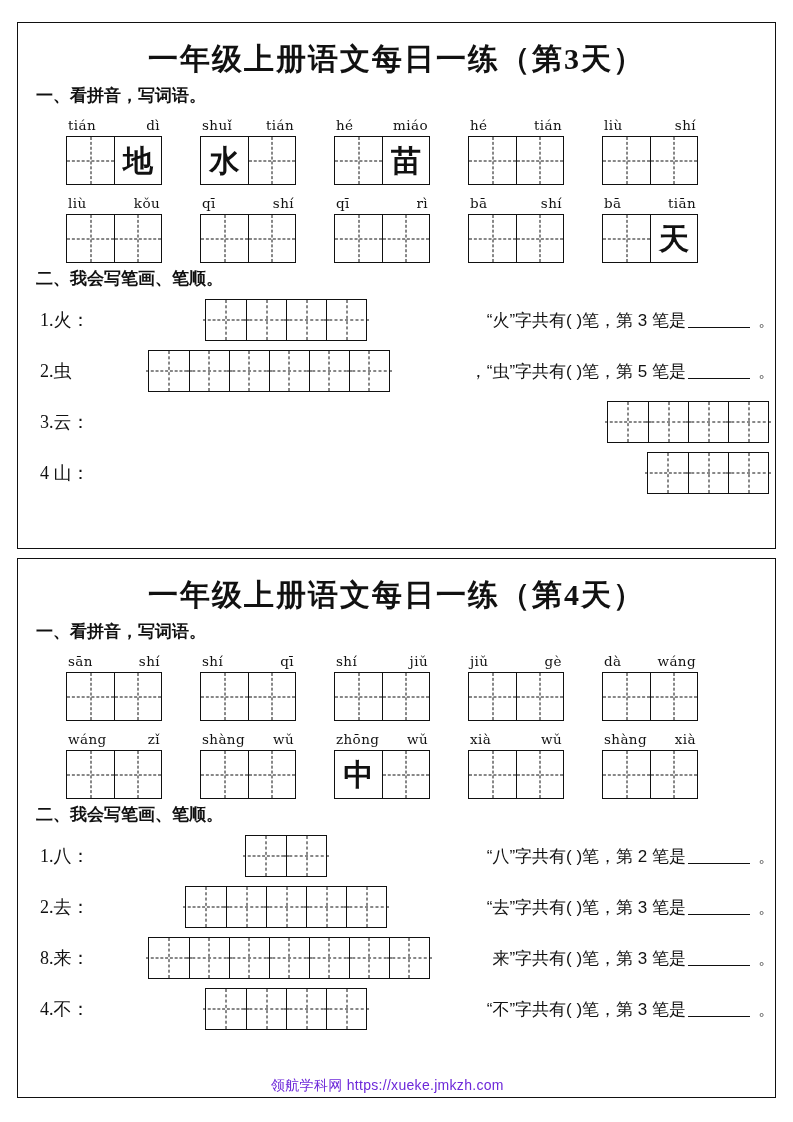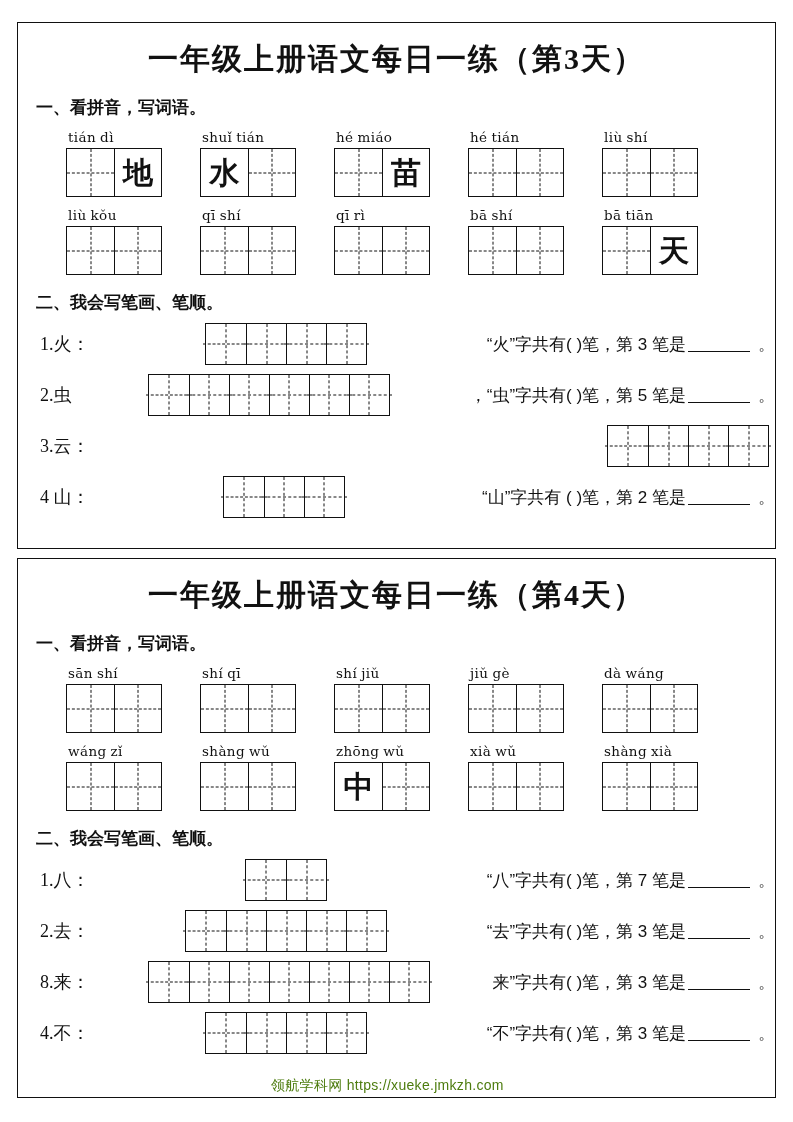--- a/index.html
+++ b/index.html
@@ -38,41 +38,41 @@
     font-weight: 700;
     letter-spacing: 2px;
     margin-top: 16px;
     margin-bottom: 2px;
     white-space: nowrap;
   }
   .section-heading {
     font-size: 17px;
     font-weight: 700;
     margin-left: 18px;
-    margin-top: 16px;
+    margin-top: 4px;
     font-family: "Liberation Sans", "DejaVu Sans", sans-serif;
   }
 
   
   .word-row {
     display: flex;
     justify-content: flex-start;
     padding-left: 48px;
     margin-top: 10px;
     gap: 38px;
   }
   .word-group {
     display: flex;
     flex-direction: column;
     align-items: center;
   }
   .pinyin-pair {
     display: flex;
     width: 100%;
-    justify-content: flex-start;
+    justify-content: space-between;
     font-family: "DejaVu Serif", "Liberation Serif", serif;
     font-size: 13.5px;
     letter-spacing: 0.4px;
     margin-bottom: 3px;
     white-space: nowrap;
   }
   .pinyin-syll { padding: 0 2px; }
   .tzg-pair {
     display: flex;
     border: 1.4px solid #111;
@@ -181,21 +181,21 @@
   .ind-1 { padding-left: 22px; }
   .ind-2 { padding-left: 22px; }
   .ind-3 { padding-left: 22px; gap: 42px; }
   .ind-4 { padding-left: 22px; }
 
   .watermark {
     position: absolute;
     left: 253px;
     bottom: 2px;
     font-size: 14px;
-    color: #4d7c0f;
+    color: #6d28d9;
     font-family: "Liberation Sans", "DejaVu Sans", sans-serif;
     letter-spacing: 0.3px;
     white-space: nowrap;
   }
 </style>
 </head>
 <body>
 
 <div class="page">
 
@@ -449,21 +449,20 @@
             </span>
             <span class="stroke-cell">
               <span class="vline"></span>
               <span class="hline"></span>
             </span>
             <span class="stroke-cell">
               <span class="vline"></span>
               <span class="hline"></span>
             </span>
           </span>
-          <span class="stroke-text"><span>“山”字共有 (  )笔，第 2 笔是</span><span class="blank-line"></span><span class="gap-s"></span><span>。</span></span>
         </div>
       </div>
   </div>
 
   <div class="worksheet day4">
     <div class="ws-title">一年级上册语文每日一练（第4天）</div>
     <div class="section-heading">一、看拼音，写词语。</div>
 
     <div class="word-row" id="w1r0">
         <div class="word-group">
@@ -637,21 +636,21 @@
           <span class="stroke-boxes">
             <span class="stroke-cell">
               <span class="vline"></span>
               <span class="hline"></span>
             </span>
             <span class="stroke-cell">
               <span class="vline"></span>
               <span class="hline"></span>
             </span>
           </span>
-          <span class="stroke-text"><span>“八”字共有(    )笔，第 7 笔是</span><span class="blank-line"></span><span class="gap-s"></span><span>。</span></span>
+          <span class="stroke-text"><span>“八”字共有(    )笔，第 2 笔是</span><span class="blank-line"></span><span class="gap-s"></span><span>。</span></span>
         </div>
         <div class="stroke-row ind-2">
           <span class="stroke-label">2.去：</span>
           <span class="stroke-boxes">
             <span class="stroke-cell">
               <span class="vline"></span>
               <span class="hline"></span>
             </span>
             <span class="stroke-cell">
               <span class="vline"></span>

